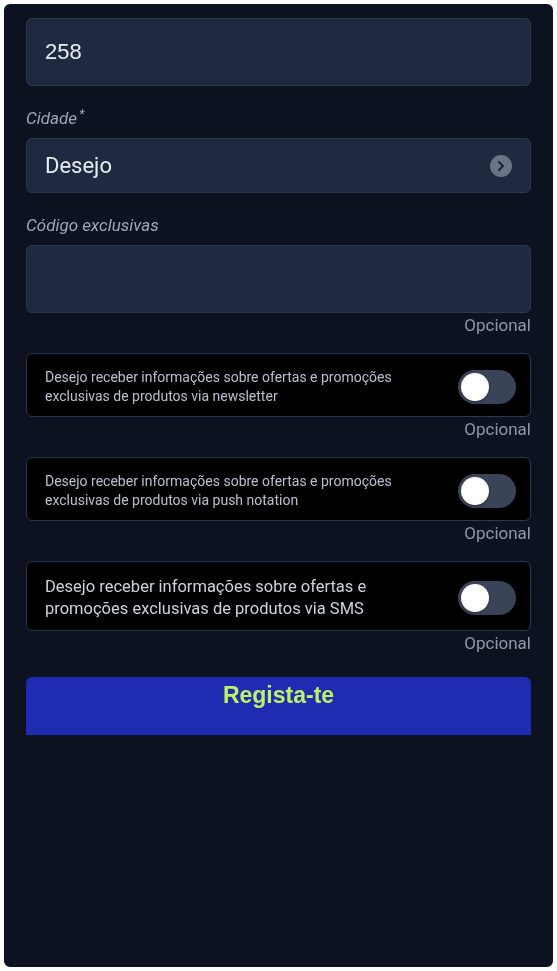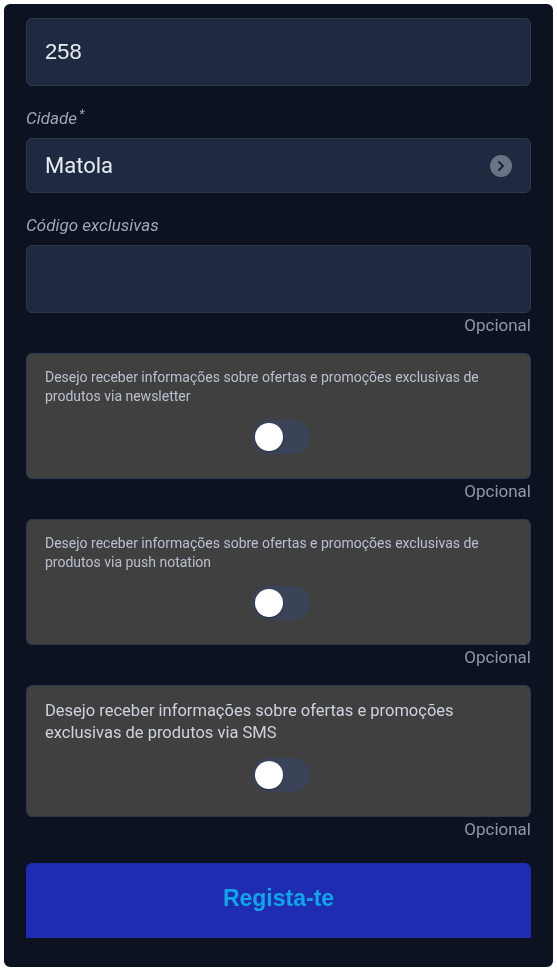--- a/index.html
+++ b/index.html
@@ -75,29 +75,28 @@
     flex-shrink: 0;
   }
   .chevron-circle svg { display: block; }
   .hint-right {
     text-align: right;
     color: #8f98aa;
     font-size: 17px;
     margin-top: 2px;
   }
   .toggle-row {
-    background: #404040;
+    background: #000000;
     border: 1px solid #2c3850;
     border-radius: 6px;
-    padding: 14px 14px 24px 18px;
+    padding: 14px 14px 10px 18px;
     display: flex;
     align-items: center;
     gap: 14px;
     margin-top: 18px;
-    flex-direction: column;
   }
   .toggle-text {
     flex: 1;
     color: #b8c0d0;
     font-size: 14px;
     line-height: 1.35;
   }
   .toggle-text.big {
     font-size: 16.5px;
     color: #cdd3de;
@@ -124,46 +123,46 @@
     position: absolute;
     top: 3px;
     left: 3px;
     transition: left .15s;
     box-shadow: 0 1px 2px rgba(0,0,0,.3);
   }
   .switch.on { background: #2b3fdb; }
   .switch.on .knob { left: 27px; }
   .register-btn {
     background: #1f2bb0;
-    color: #0ea5e9;
+    color: #bef264;
     font-size: 23px;
     font-weight: 600;
     text-align: center;
     border: none;
     border-radius: 6px 6px 0 0;
-    padding: 22px 0 26px 0;
+    padding: 5px 0 26px 0;
     margin-top: 24px;
     width: 100%;
     cursor: pointer;
   }
 </style>
 </head>
 <body>
 
 <div class="frame">
   <div class="scroll">
 
     <input class="input-box" type="text" value="258" style="">
 
     <div class="label">
       <span>Cidade</span>
       <span class="asterisk">*</span>
     </div>
     <div class="select-box">
-      <span>Matola</span>
+      <span>Desejo</span>
       <span class="chevron-circle">
         <svg width="10" height="10" viewBox="0 0 10 10">
             <path d="M3 1 L7 5 L3 9" stroke="#1a2236" stroke-width="2" fill="none" stroke-linecap="round" stroke-linejoin="round"></path>
           </svg>
       </span>
     </div>
 
     <div class="label">
       <span>Código exclusivas</span>
     </div>

